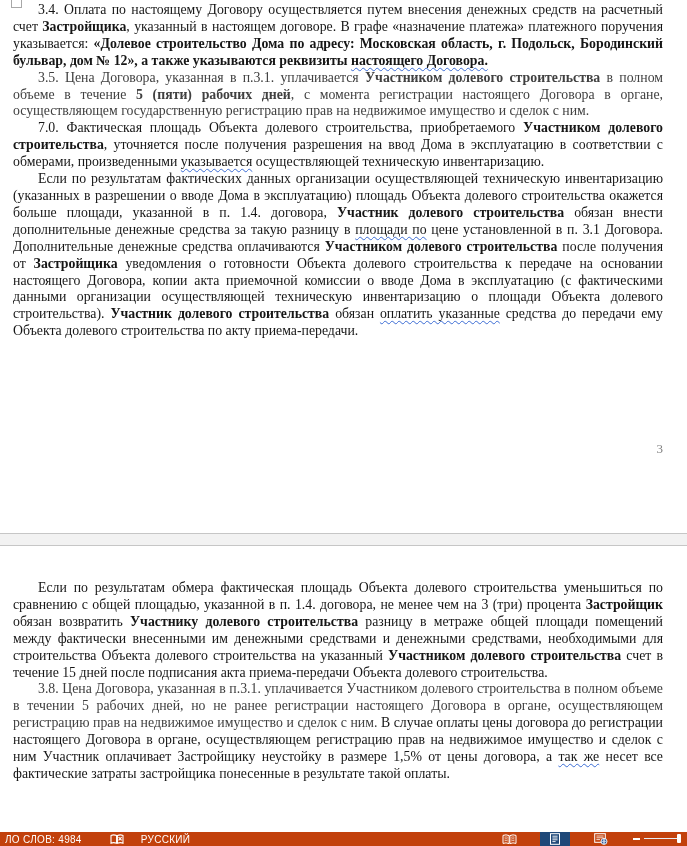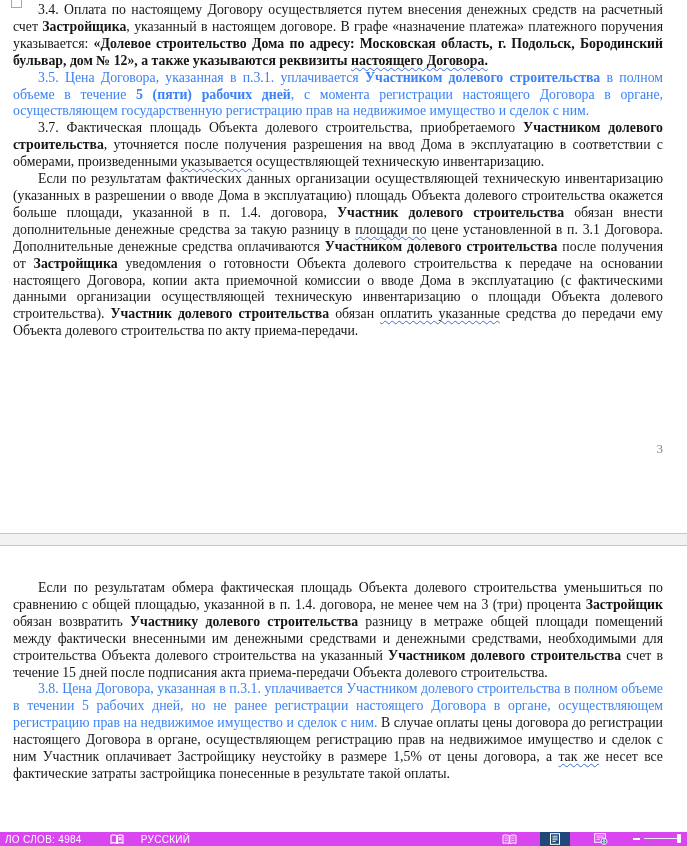--- a/index.html
+++ b/index.html
@@ -15,21 +15,21 @@
   
   .page-text{
     position:absolute;left:13px;width:650px;
     font-size:13.8px;line-height:16.9px;color:#161616;
     text-align:justify;
   }
   .page1{top:2px;}
   .page2{top:580px;}
   .page-text p{margin:0;padding:0;text-indent:25px;}
   .page-text .b{font-weight:bold;}
-  .page-text .red{color:#3b82f6;}
+  .page-text .red{color:#404040;}
   .page-text .wavy{
     text-decoration-line:underline;
     text-decoration-style:wavy;
     text-decoration-color:#3b6cd4;
     text-decoration-thickness:1px;
     text-underline-offset:2px;
     text-decoration-skip-ink:none;
   }
   .page-num{
     position:absolute;top:441px;right:24px;
@@ -37,21 +37,21 @@
   }
   
   .page-break{
     position:absolute;left:0;top:533px;width:687px;height:13px;
     background:#f2f2f2;border-top:1px solid #c6c6c6;border-bottom:1px solid #c6c6c6;
     box-sizing:border-box;
   }
   
   .status-bar{
     position:absolute;left:0;top:832px;width:687px;height:14px;
-    background:#d946ef;color:#ffffff;
+    background:#c2410c;color:#ffffff;
     font-family:"Liberation Sans",sans-serif;font-size:10px;
     display:flex;align-items:center;justify-content:space-between;
     user-select:none;
   }
   .sb-left{display:flex;align-items:center;height:100%;}
   .sb-right{display:flex;align-items:center;height:100%;}
   .sb-item{display:flex;align-items:center;height:100%;padding:0 3px;letter-spacing:.3px;white-space:nowrap;}
   .sb-wordcount{margin-left:2px;}
   .sb-proof{margin-left:22px;}
   .sb-lang{margin-left:11px;}
@@ -78,21 +78,21 @@
 </head>
 <body>
 
 <div class="screen">
 
   <div class="top-square"></div>
 
   <div class="page-text page1">
       <p><span>3.4. Оплата по настоящему Договору осуществляется путем внесения денежных средств на расчетный счет </span><span class="b">Застройщика</span><span>, указанный в настоящем договоре. В графе «назначение платежа» платежного поручения указывается: </span><span class="b">«Долевое строительство Дома по адресу: Московская область, г. Подольск, Бородинский бульвар, дом № 12», а также указываются реквизиты </span><span class="b wavy">настоящего Договора.</span></p>
       <p><span class="red">3.5. Цена Договора, указанная в п.3.1. уплачивается </span><span class="b red">Участником долевого строительства</span><span class="red"> в полном объеме в течение </span><span class="b red">5 (пяти) рабочих дней</span><span class="red">, с момента регистрации настоящего Договора в органе, осуществляющем государственную регистрацию прав на недвижимое имущество и сделок с ним.</span></p>
-      <p><span>3.7. Фактическая площадь Объекта долевого строительства, приобретаемого </span><span class="b">Участником долевого строительства</span><span>, уточняется после получения разрешения на ввод Дома в эксплуатацию в соответствии с обмерами, произведенными </span><span class="wavy">указывается</span><span> осуществляющей техническую инвентаризацию.</span></p>
+      <p><span>7.0. Фактическая площадь Объекта долевого строительства, приобретаемого </span><span class="b">Участником долевого строительства</span><span>, уточняется после получения разрешения на ввод Дома в эксплуатацию в соответствии с обмерами, произведенными </span><span class="wavy">указывается</span><span> осуществляющей техническую инвентаризацию.</span></p>
       <p><span>Если по результатам фактических данных организации осуществляющей техническую инвентаризацию (указанных в разрешении о вводе Дома в эксплуатацию) площадь Объекта долевого строительства окажется больше площади, указанной в п. 1.4. договора, </span><span class="b">Участник долевого строительства</span><span> обязан внести дополнительные денежные средства за такую разницу в </span><span class="wavy">площади  по</span><span> цене установленной в п. 3.1 Договора. Дополнительные денежные средства оплачиваются </span><span class="b">Участником долевого строительства</span><span> после получения от </span><span class="b">Застройщика</span><span> уведомления о готовности Объекта долевого строительства к передаче на основании настоящего Договора, копии акта приемочной комиссии о вводе Дома в эксплуатацию (с фактическими данными организации осуществляющей техническую инвентаризацию о площади Объекта долевого строительства). </span><span class="b">Участник долевого строительства</span><span> обязан </span><span class="wavy">оплатить  указанные</span><span> средства до передачи ему Объекта долевого строительства по акту приема-передачи.</span></p>
     </div>
 
   <div class="page-num">3</div>
 
   <div class="page-break"></div>
 
   <div class="page-text page2">
       <p><span>Если по результатам обмера фактическая площадь Объекта долевого строительства уменьшиться по сравнению с общей площадью, указанной в п. 1.4. договора, не менее чем на  3 (три) процента </span><span class="b">Застройщик</span><span> обязан возвратить </span><span class="b">Участнику долевого строительства</span><span> разницу  в метраже общей площади помещений между фактически внесенными им денежными средствами и денежными средствами, необходимыми для строительства Объекта долевого строительства на указанный </span><span class="b">Участником долевого строительства</span><span> счет в течение 15 дней после подписания акта приема-передачи Объекта долевого строительства.</span></p>
       <p><span class="red">3.8.  Цена Договора, указанная в п.3.1. уплачивается Участником долевого строительства в полном объеме в течении 5 рабочих дней, но не ранее регистрации настоящего Договора в органе, осуществляющем регистрацию прав на недвижимое имущество и сделок с ним. </span><span>В случае оплаты цены договора до регистрации настоящего Договора в органе, осуществляющем регистрацию прав на недвижимое имущество и сделок с ним Участник оплачивает Застройщику неустойку в размере 1,5% от цены договора, а </span><span class="wavy">так же</span><span> несет все фактические затраты застройщика понесенные в результате такой оплаты.</span></p>

